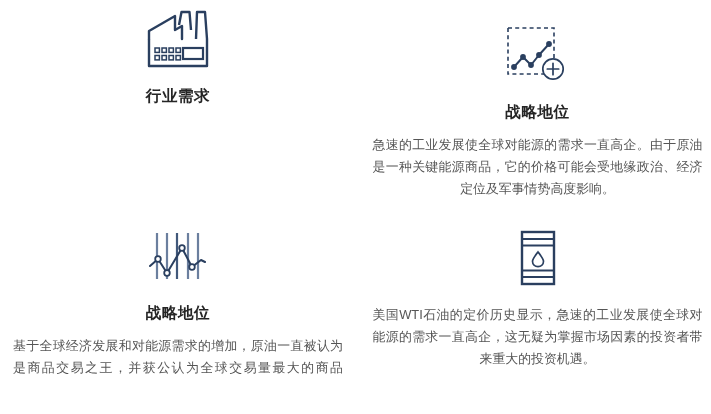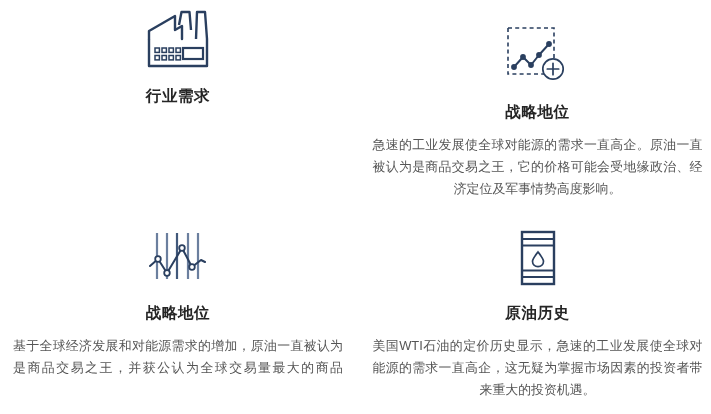--- a/index.html
+++ b/index.html
@@ -118,21 +118,21 @@
         <circle cx="18" cy="33" r="2.9" fill="#2a3f5f"></circle>
         <circle cx="26" cy="41" r="2.9" fill="#2a3f5f"></circle>
         <circle cx="34" cy="31" r="2.9" fill="#2a3f5f"></circle>
         <circle cx="44" cy="20" r="2.9" fill="#2a3f5f"></circle>
 
         <circle cx="48" cy="45" r="10.2" stroke="#2a3f5f" stroke-width="1.7" fill="#ffffff"></circle>
         <path d="M48 39.3 L48 50.7 M42.3 45 L53.7 45" stroke="#2a3f5f" stroke-width="1.7" stroke-linecap="round"></path>
       </svg>
     </div>
     <h3 class="card-title">战略地位</h3>
-    <p class="card-body">急速的工业发展使全球对能源的需求一直高企。原油一直被认为是商品交易之王，它的价格可能会受地缘政治、经济定位及军事情势高度影响。</p>
+    <p class="card-body">急速的工业发展使全球对能源的需求一直高企。由于原油是一种关键能源商品，它的价格可能会受地缘政治、经济定位及军事情势高度影响。</p>
   </div>
 
   <div class="feature-card card-3">
     <div class="card-icon">
       <svg width="62" height="56" viewBox="0 0 62 56" fill="none">
 
         <line x1="10" y1="4" x2="10" y2="50" stroke="#6b7f9e" stroke-width="2.2"></line>
         <line x1="20" y1="4" x2="20" y2="50" stroke="#6b7f9e" stroke-width="2.2"></line>
         <line x1="30" y1="4" x2="30" y2="50" stroke="#41587a" stroke-width="2.2"></line>
         <line x1="41" y1="4" x2="41" y2="50" stroke="#6b7f9e" stroke-width="2.2"></line>
@@ -158,17 +158,16 @@
 
         <line x1="7" y1="10" x2="39" y2="10" stroke="#2a3f5f" stroke-width="2"></line>
         <line x1="7" y1="16.5" x2="39" y2="16.5" stroke="#2a3f5f" stroke-width="2"></line>
 
         <line x1="7" y1="41.5" x2="39" y2="41.5" stroke="#2a3f5f" stroke-width="2"></line>
         <line x1="7" y1="48" x2="39" y2="48" stroke="#2a3f5f" stroke-width="2"></line>
 
         <path d="M23 23 C19.5 27.5 17.5 30 17.5 32.3 C17.5 35.3 19.9 37.6 23 37.6 C26.1 37.6 28.5 35.3 28.5 32.3 C28.5 30 26.5 27.5 23 23 Z" stroke="#2a3f5f" stroke-width="1.7" fill="none"></path>
       </svg>
     </div>
-    <h3 class="card-title">原油历史</h3>
     <p class="card-body">美国WTI石油的定价历史显示，急速的工业发展使全球对能源的需求一直高企，这无疑为掌握市场因素的投资者带来重大的投资机遇。</p>
   </div>
 
 </div>
 
 </body></html>

